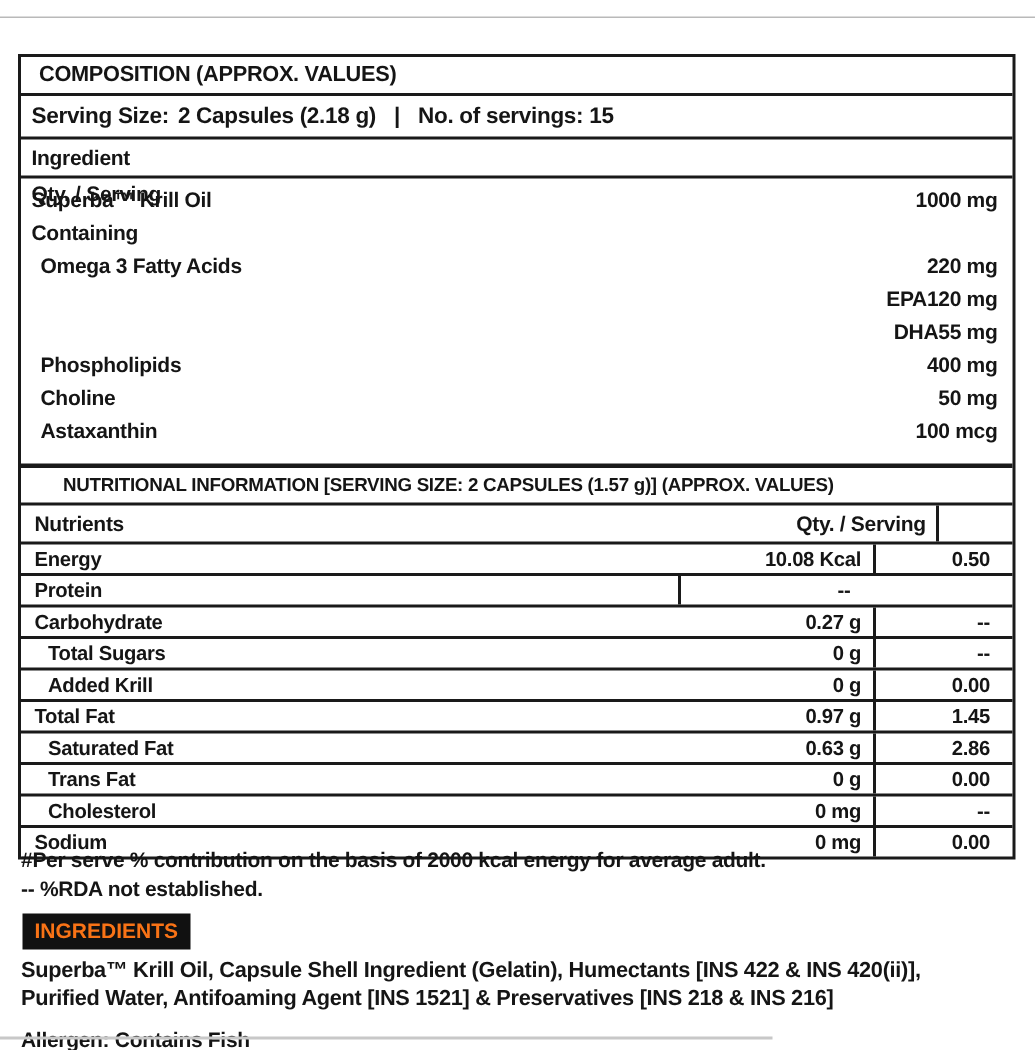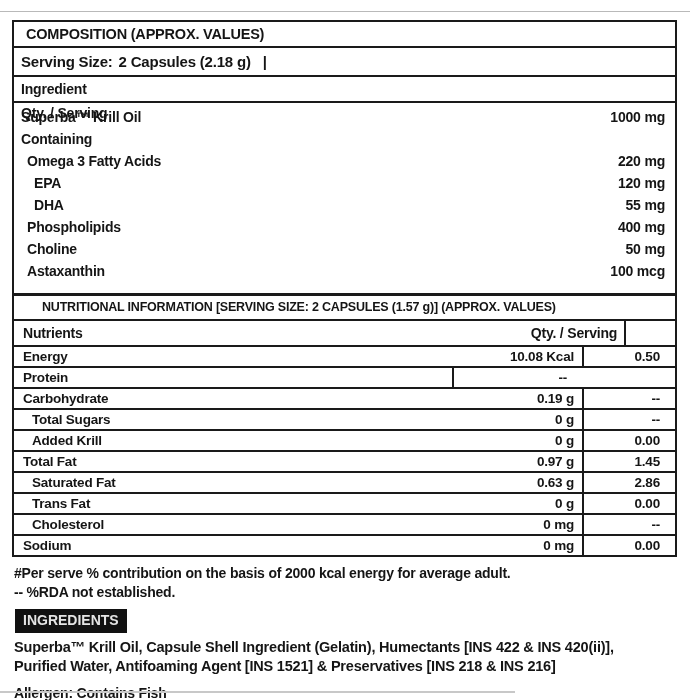--- a/index.html
+++ b/index.html
@@ -5,73 +5,74 @@
   html,body{margin:0;padding:0;}
   body{
     width:690px;height:700px;position:relative;background:#ffffff;
     font-family:"Liberation Sans",sans-serif;font-weight:bold;color:#151515;
     letter-spacing:-0.2px;-webkit-font-smoothing:antialiased;
   }
   .trim-line-top{position:absolute;top:11px;left:0;width:690px;height:1px;background:#b9b9b9;}
   .trim-line-bottom{position:absolute;top:691px;left:0;width:515px;height:1.5px;background:#c8c8c8;}
 
   .label-box{
-    position:absolute;left:12px;top:20px;width:661px;
+    position:absolute;left:12px;top:36px;width:661px;
     border:2.5px solid #1a1a1a;background:#fff;
   }
   .comp-title{height:24px;line-height:24px;padding-left:12px;font-size:14.5px;
     border-bottom:2.5px solid #1a1a1a;}
   .serving-row{display:flex;align-items:center;height:27px;font-size:15px;
     padding-left:7px;border-bottom:2.5px solid #1a1a1a;}
   .serving-row .gap-sm{margin-left:6px;}
   .serving-row .sep{margin:0 12px;}
   .ing-header{display:flex;justify-content:space-between;height:24px;line-height:24px;
     font-size:14px;padding-left:7px;padding-right:10px;border-bottom:2.5px solid #1a1a1a;flex-direction:column;}
 
   .comp-list{padding:3px 0 11px 0;}
   .comp-row{display:flex;justify-content:space-between;height:22px;line-height:22px;
     font-size:14px;padding-left:7px;padding-right:10px;}
   .comp-row.ind-1{padding-left:13px;}
-  .comp-row.ind-2{padding-left:20px;}
+  .comp-row.ind-2{padding-left:20px;justify-content:flex-end;}
 
   .nutri-title{height:23px;line-height:23px;padding-left:28px;font-size:12.5px;
     border-top:3px solid #1a1a1a;border-bottom:2.5px solid #1a1a1a;}
   .nutri-head{display:grid;grid-template-columns:1fr 100px 51px;height:24px;line-height:24px;
     font-size:14px;border-bottom:2.5px solid #1a1a1a;}
   .nutri-head .c1{padding-left:9px;}
   .nutri-head .c2{text-align:center;}
   .nutri-head .c3{border-left:2px solid #1a1a1a;}
 
   .nutri-row{display:grid;grid-template-columns:1fr 130px 93px;height:19px;line-height:19px;
     font-size:13.5px;border-bottom:2px solid #1a1a1a;}
   .nutri-row:last-child{border-bottom:none;}
   .nutri-row .c1{padding-left:9px;}
   .nutri-row.ind-1 .c1{padding-left:18px;}
   .nutri-row .c2{text-align:right;padding-right:8px;}
   .nutri-row .c3{text-align:right;padding-right:15px;border-left:2px solid #1a1a1a;}
 
   .footnotes{position:absolute;left:14px;top:564px;font-size:14px;line-height:19px;}
-  .ing-badge{display:inline-block;background:#111111;color:#e5e5e5;font-size:14px;
+  .ing-badge{display:inline-block;background:#111111;color:#f97316;font-size:14px;
     padding:2px 8px 3px 8px;margin:7px 0 5px 1px;letter-spacing:0;}
   .ing-text{font-size:14.5px;line-height:19px;}
   .allergen{font-size:14px;margin-top:8px;}
 </style>
 </head>
 <body>
 
 <div class="trim-line-top"></div>
 
 <div class="label-box">
 
   <div class="comp-title">COMPOSITION (APPROX. VALUES)</div>
 
   <div class="serving-row">
     <span>Serving Size:</span>
     <span class="gap-sm">2 Capsules (2.18 g)</span>
     <span class="sep">|</span>
+    <span>No. of servings: 15</span>
   </div>
 
   <div class="ing-header">
     <span>Ingredient</span>
     <span>Qty. / Serving</span>
   </div>
 
   <div class="comp-list">
 
   <div class="comp-row ind-0">
@@ -122,21 +123,21 @@
         <span class="c1">Energy</span>
         <span class="c2">10.08 Kcal</span>
         <span class="c3">0.50</span>
       </div>
       <div class="nutri-row ind-0">
         <span class="c1">Protein</span>
         <span class="c3">--</span>
       </div>
       <div class="nutri-row ind-0">
         <span class="c1">Carbohydrate</span>
-        <span class="c2">0.19 g</span>
+        <span class="c2">0.27 g</span>
         <span class="c3">--</span>
       </div>
       <div class="nutri-row ind-1">
         <span class="c1">Total Sugars</span>
         <span class="c2">0 g</span>
         <span class="c3">--</span>
       </div>
       <div class="nutri-row ind-1">
         <span class="c1">Added Krill</span>
         <span class="c2">0 g</span>

